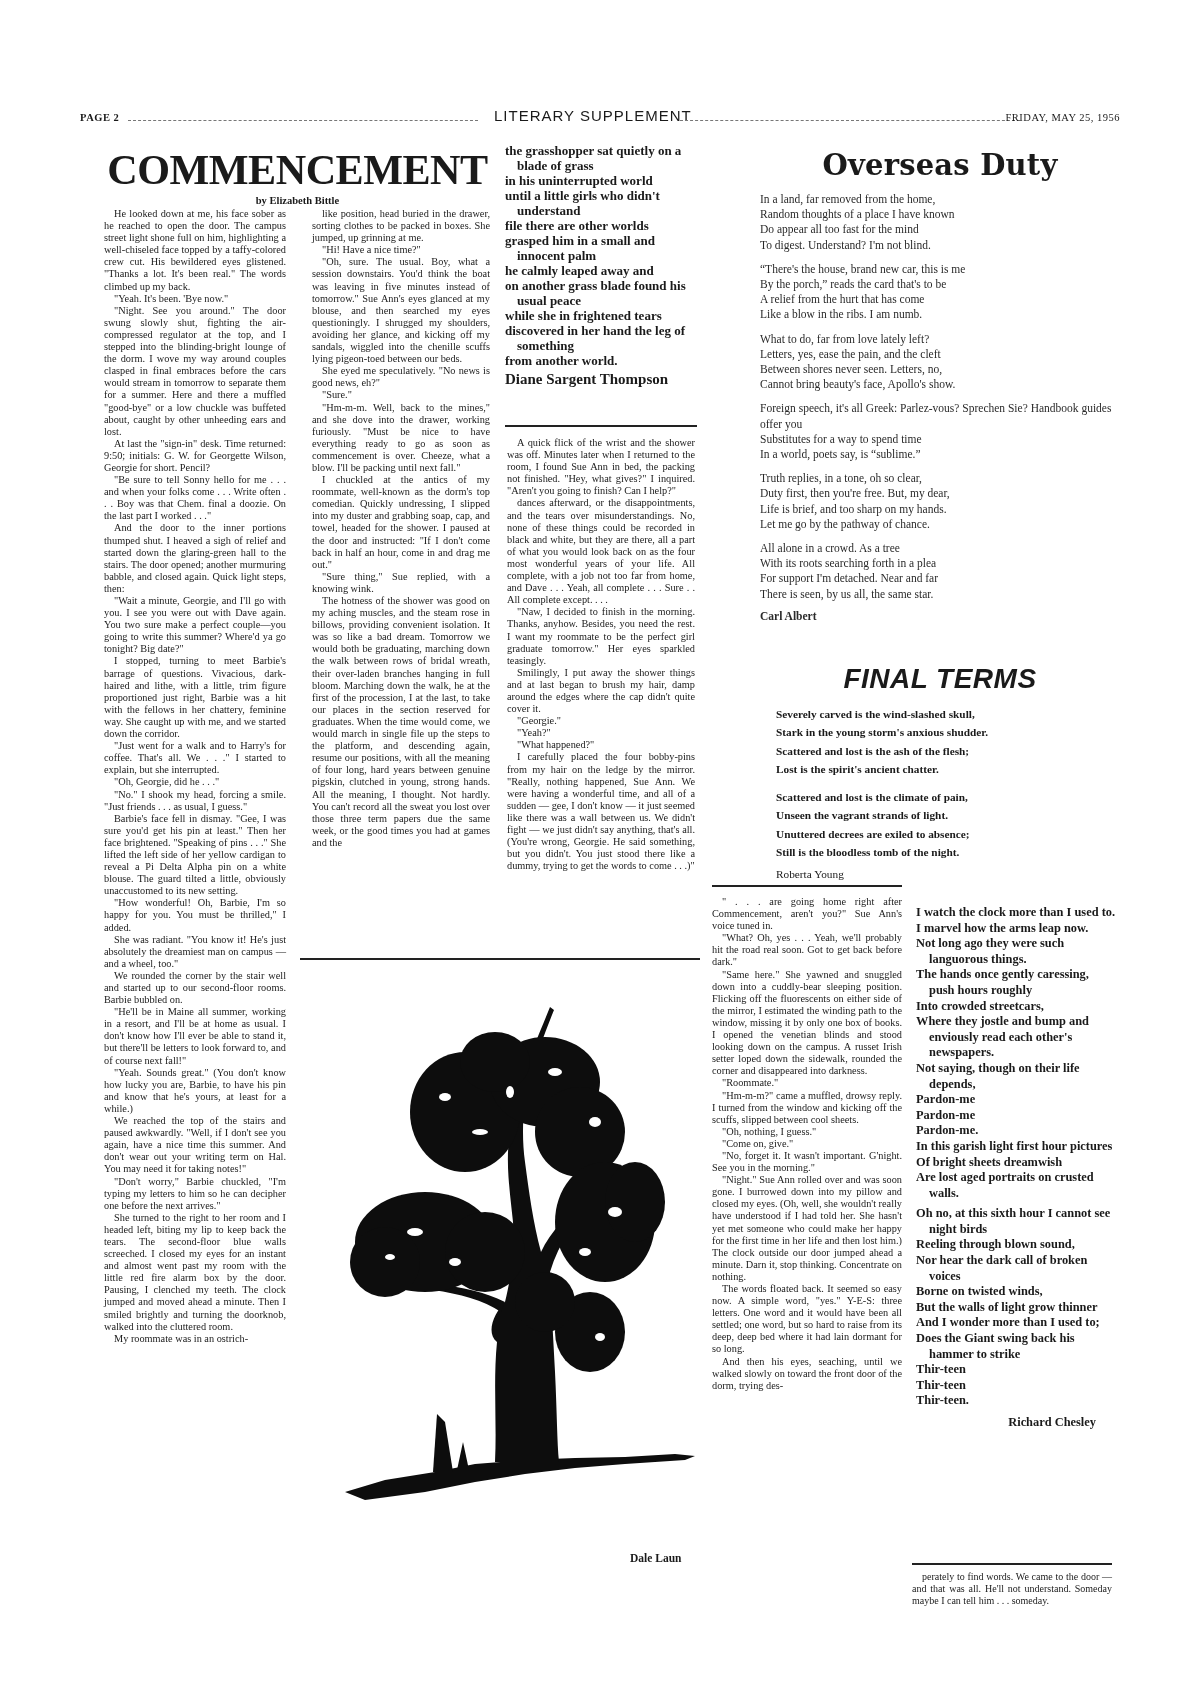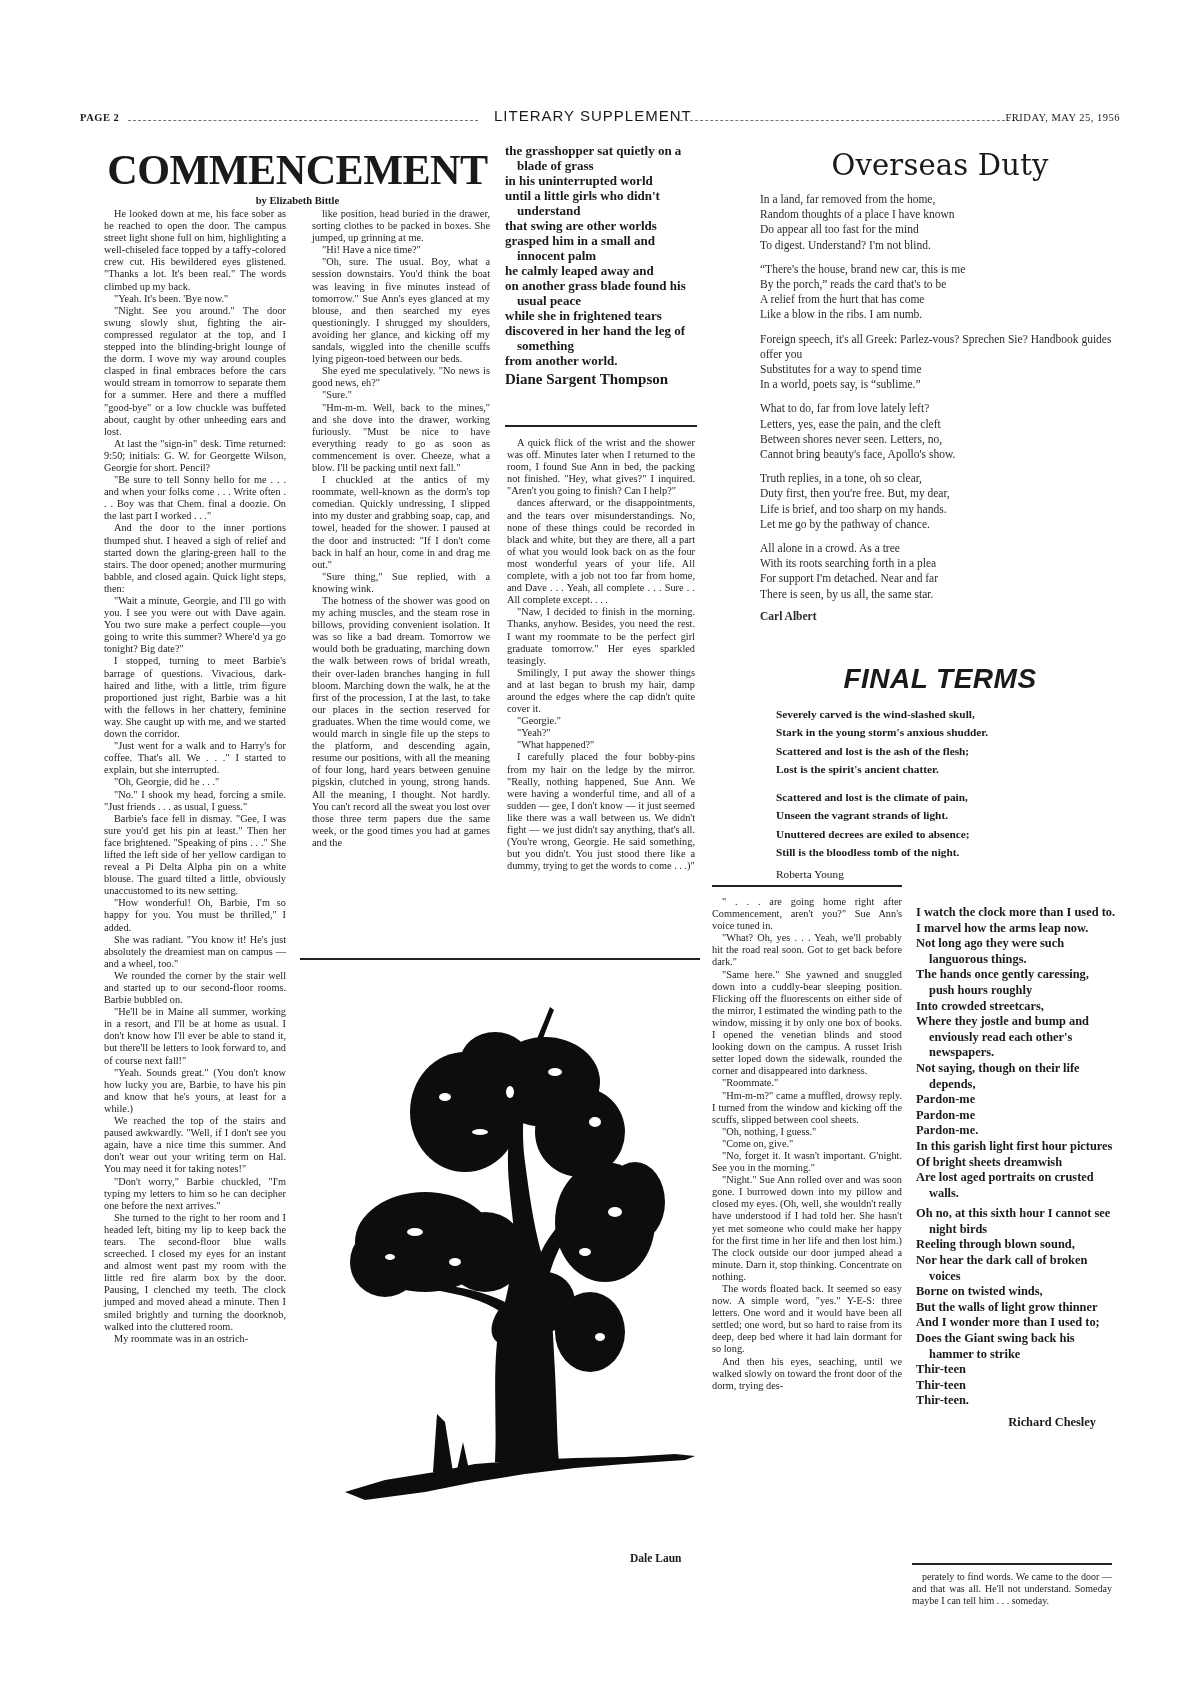--- a/index.html
+++ b/index.html
@@ -26,21 +26,21 @@
   .poem { font-family: "Liberation Serif", serif; }
   .grass { left: 505px; top: 143px; width: 196px; font-size: 13px; line-height: 15px; font-weight: bold; }
   .grass .ln { padding-left: 12px; text-indent: -12px; }
   .grass .author { margin-top: 4px; font-weight: bold; font-size: 15px; }
   .sep { border-top: 2px solid #222; }
   .sep1 { left: 505px; top: 425px; width: 192px; }
   .sep2 { left: 300px; top: 958px; width: 400px; }
   .sep3 { left: 712px; top: 885px; width: 190px; }
   .sep4 { left: 912px; top: 1563px; width: 200px; }
 
-  .title-overseas { left: 760px; top: 148px; width: 360px; text-align: center; font-family: "DejaVu Serif", serif; font-size: 29px; font-weight: normal; letter-spacing: 0.2px; }
+  .title-overseas { left: 760px; top: 148px; width: 360px; text-align: center; font-family: "DejaVu Serif", serif; font-size: 29px; font-weight: bold; letter-spacing: 0.2px; }
   .overseas { left: 760px; top: 192px; width: 360px; font-size: 11.5px; line-height: 15.2px; color: #2a2a2a; font-family: "Liberation Serif", serif; }
   .overseas .stanza { margin-bottom: 9px; }
   .overseas .author { text-align: left; font-weight: bold; padding-right: 40px; margin-top: -2px; }
 
   .title-final { left: 760px; top: 663px; width: 360px; text-align: center; font-family: "Liberation Sans", sans-serif; font-weight: bold; font-style: italic; font-size: 28px; letter-spacing: 0.5px; }
   .final { left: 776px; top: 705px; width: 340px; font-size: 11.3px; line-height: 18.3px; font-weight: bold; font-family: "Liberation Serif", serif; }
   .final .stanza { margin-bottom: 10px; }
   .final .author { text-align: left; padding-right: 40px; margin-top: -6px; font-weight: normal; }
 
   .clock { left: 916px; top: 905px; width: 200px; font-size: 12.4px; line-height: 15.6px; font-weight: bold; font-family: "Liberation Serif", serif; }
@@ -125,21 +125,21 @@
 <div class="abs sep sep4"></div>
 <div class="abs col col5">
     <p>perately to find words. We came to the door — and that was all. He'll not understand. Someday maybe I can tell him . . . someday.</p>
   </div>
 
 <div class="abs poem grass">
   <div>
       <div class="ln">the grasshopper sat quietly on a blade of grass</div>
       <div class="ln">in his uninterrupted world</div>
       <div class="ln">until a little girls who didn't understand</div>
-      <div class="ln">that swing are other worlds</div>
+      <div class="ln">file there are other worlds</div>
       <div class="ln">grasped him in a small and innocent palm</div>
       <div class="ln">he calmly leaped away and</div>
       <div class="ln">on another grass blade found his usual peace</div>
       <div class="ln">while she in frightened tears</div>
       <div class="ln">discovered in her hand the leg of something</div>
       <div class="ln">from another world.</div>
     </div>
   <div class="author">Diane Sargent Thompson</div>
 </div>
 <div class="abs sep sep1"></div>
@@ -155,29 +155,29 @@
         <div>Do appear all too fast for the mind</div>
         <div>To digest. Understand? I'm not blind.</div>
       </div>
       <div class="stanza">
         <div>“There's the house, brand new car, this is me</div>
         <div>By the porch,” reads the card that's to be</div>
         <div>A relief from the hurt that has come</div>
         <div>Like a blow in the ribs. I am numb.</div>
       </div>
       <div class="stanza">
-        <div>Foreign speech, it's all Greek: Parlez-vous? Sprechen Sie? Handbook guides offer you</div>
-        <div>Substitutes for a way to spend time</div>
-        <div>In a world, poets say, is “sublime.”</div>
-      </div>
-      <div class="stanza">
         <div>What to do, far from love lately left?</div>
         <div>Letters, yes, ease the pain, and the cleft</div>
         <div>Between shores never seen. Letters, no,</div>
         <div>Cannot bring beauty's face, Apollo's show.</div>
+      </div>
+      <div class="stanza">
+        <div>Foreign speech, it's all Greek: Parlez-vous? Sprechen Sie? Handbook guides offer you</div>
+        <div>Substitutes for a way to spend time</div>
+        <div>In a world, poets say, is “sublime.”</div>
       </div>
       <div class="stanza">
         <div>Truth replies, in a tone, oh so clear,</div>
         <div>Duty first, then you're free. But, my dear,</div>
         <div>Life is brief, and too sharp on my hands.</div>
         <div>Let me go by the pathway of chance.</div>
       </div>
       <div class="stanza">
         <div>All alone in a crowd. As a tree</div>
         <div>With its roots searching forth in a plea</div>

